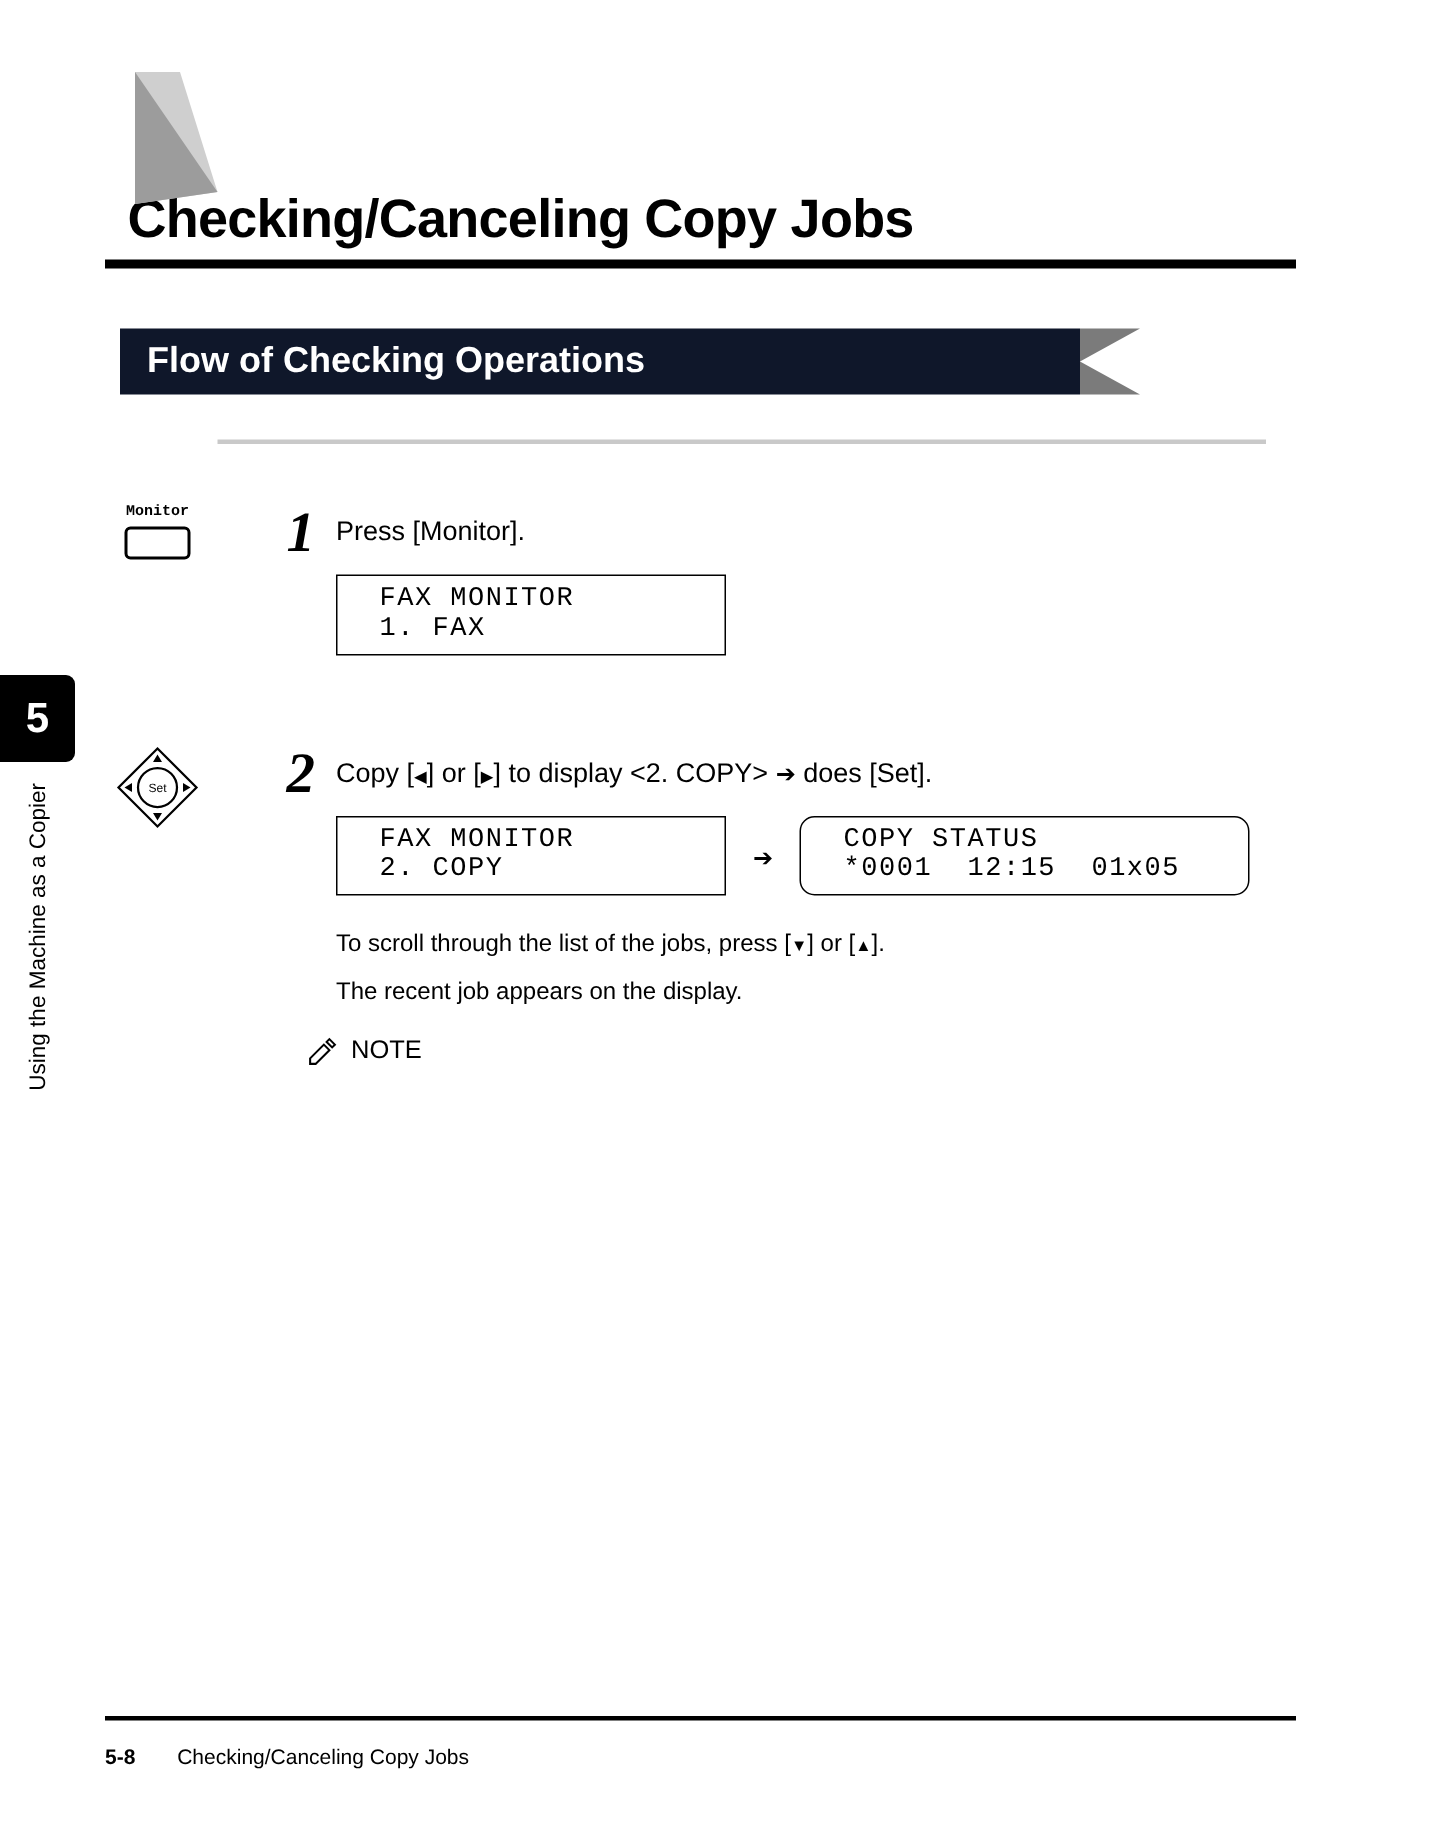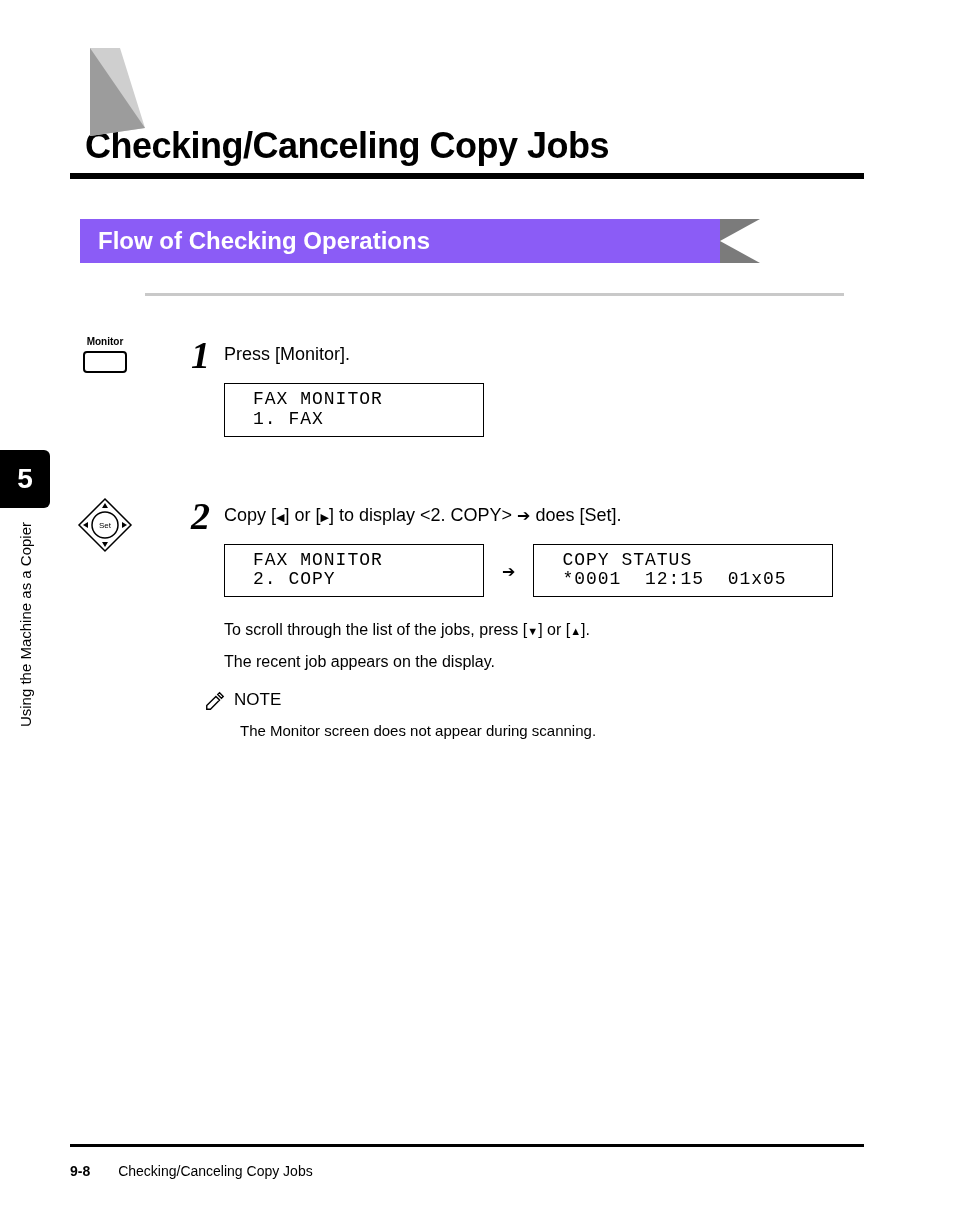--- a/index.html
+++ b/index.html
@@ -28,21 +28,21 @@
       margin-top: 6px;
       margin-bottom: 40px;
     }
     .section-bar {
       display: flex;
       align-items: stretch;
       margin-bottom: 25px;
       margin-left: 10px;
     }
     .section-bar-text {
-      background: #8b5cf6;
+      background: #0f172a;
       color: #fff;
       font-size: 24px;
       font-weight: 700;
       padding: 8px 18px;
       flex: 0 0 auto;
       min-width: 640px;
     }
     .section-bar-arrow {
       width: 0; height: 0;
       border-top: 22px solid #7b7b7b;
@@ -76,20 +76,21 @@
     .monitor-key {
       display: inline-block;
       text-align: center;
       position: relative;
     }
     .monitor-label {
       font-size: 10px;
       font-weight: 700;
       margin-bottom: 4px;
       display: block;
+      font-family: Liberation Mono, monospace;
     }
     .monitor-btn {
       width: 44px; height: 22px;
       border: 2px solid #000;
       border-radius: 4px;
       display: block;
       margin: 0 auto;
     }
     .set-key svg, .stop-key svg { display: block; }
     .step-num {
@@ -249,39 +250,38 @@
     </div>
     <div class="step-num">2</div>
     <div class="step-body">
       <div class="step-heading">
         <span>Copy [</span><span class="glyph-left"></span><span>] or [</span><span class="glyph-right"></span><span>] to display &lt;2. COPY&gt; </span><span class="glyph-rarr"></span><span> does [Set].</span>
       </div>
       <div class="lcd-row">
         <div class="lcd">FAX MONITOR
 2. COPY</div>
         <div class="lcd-arrow glyph-rarr"></div>
-        <div class="lcd" style="min-width:300px;">COPY STATUS
+        <div class="lcd" style="min-width:300px;border-radius:10px;">COPY STATUS
 *0001  12:15  01x05</div>
       </div>
       <p class="step-text">
         <span>To scroll through the list of the jobs, press [</span><span class="glyph-down"></span><span>] or [</span><span class="glyph-up"></span><span>].</span>
       </p>
       <p class="step-text">The recent job appears on the display.</p>
       <div class="note-row">
         <span>
           <svg class="note-icon" viewBox="0 0 24 24">
               <path d="M3 17l10-10 4 4-10 10H3v-4z M15 5l2-2 4 4-2 2-4-4z" fill="none" stroke="#000" stroke-width="1.5"></path>
             </svg>
         </span>
         <span class="note-label">NOTE</span>
       </div>
-      <p class="note-text">The Monitor screen does not appear during scanning.</p>
     </div>
   </div>
 
 
 </div>
 
 <div class="footer-rule"></div>
 <div class="footer">
-  <span class="footer-page">9-8</span>
+  <span class="footer-page">5-8</span>
   <span>Checking/Canceling Copy Jobs</span>
 </div>
 
 </body></html>

